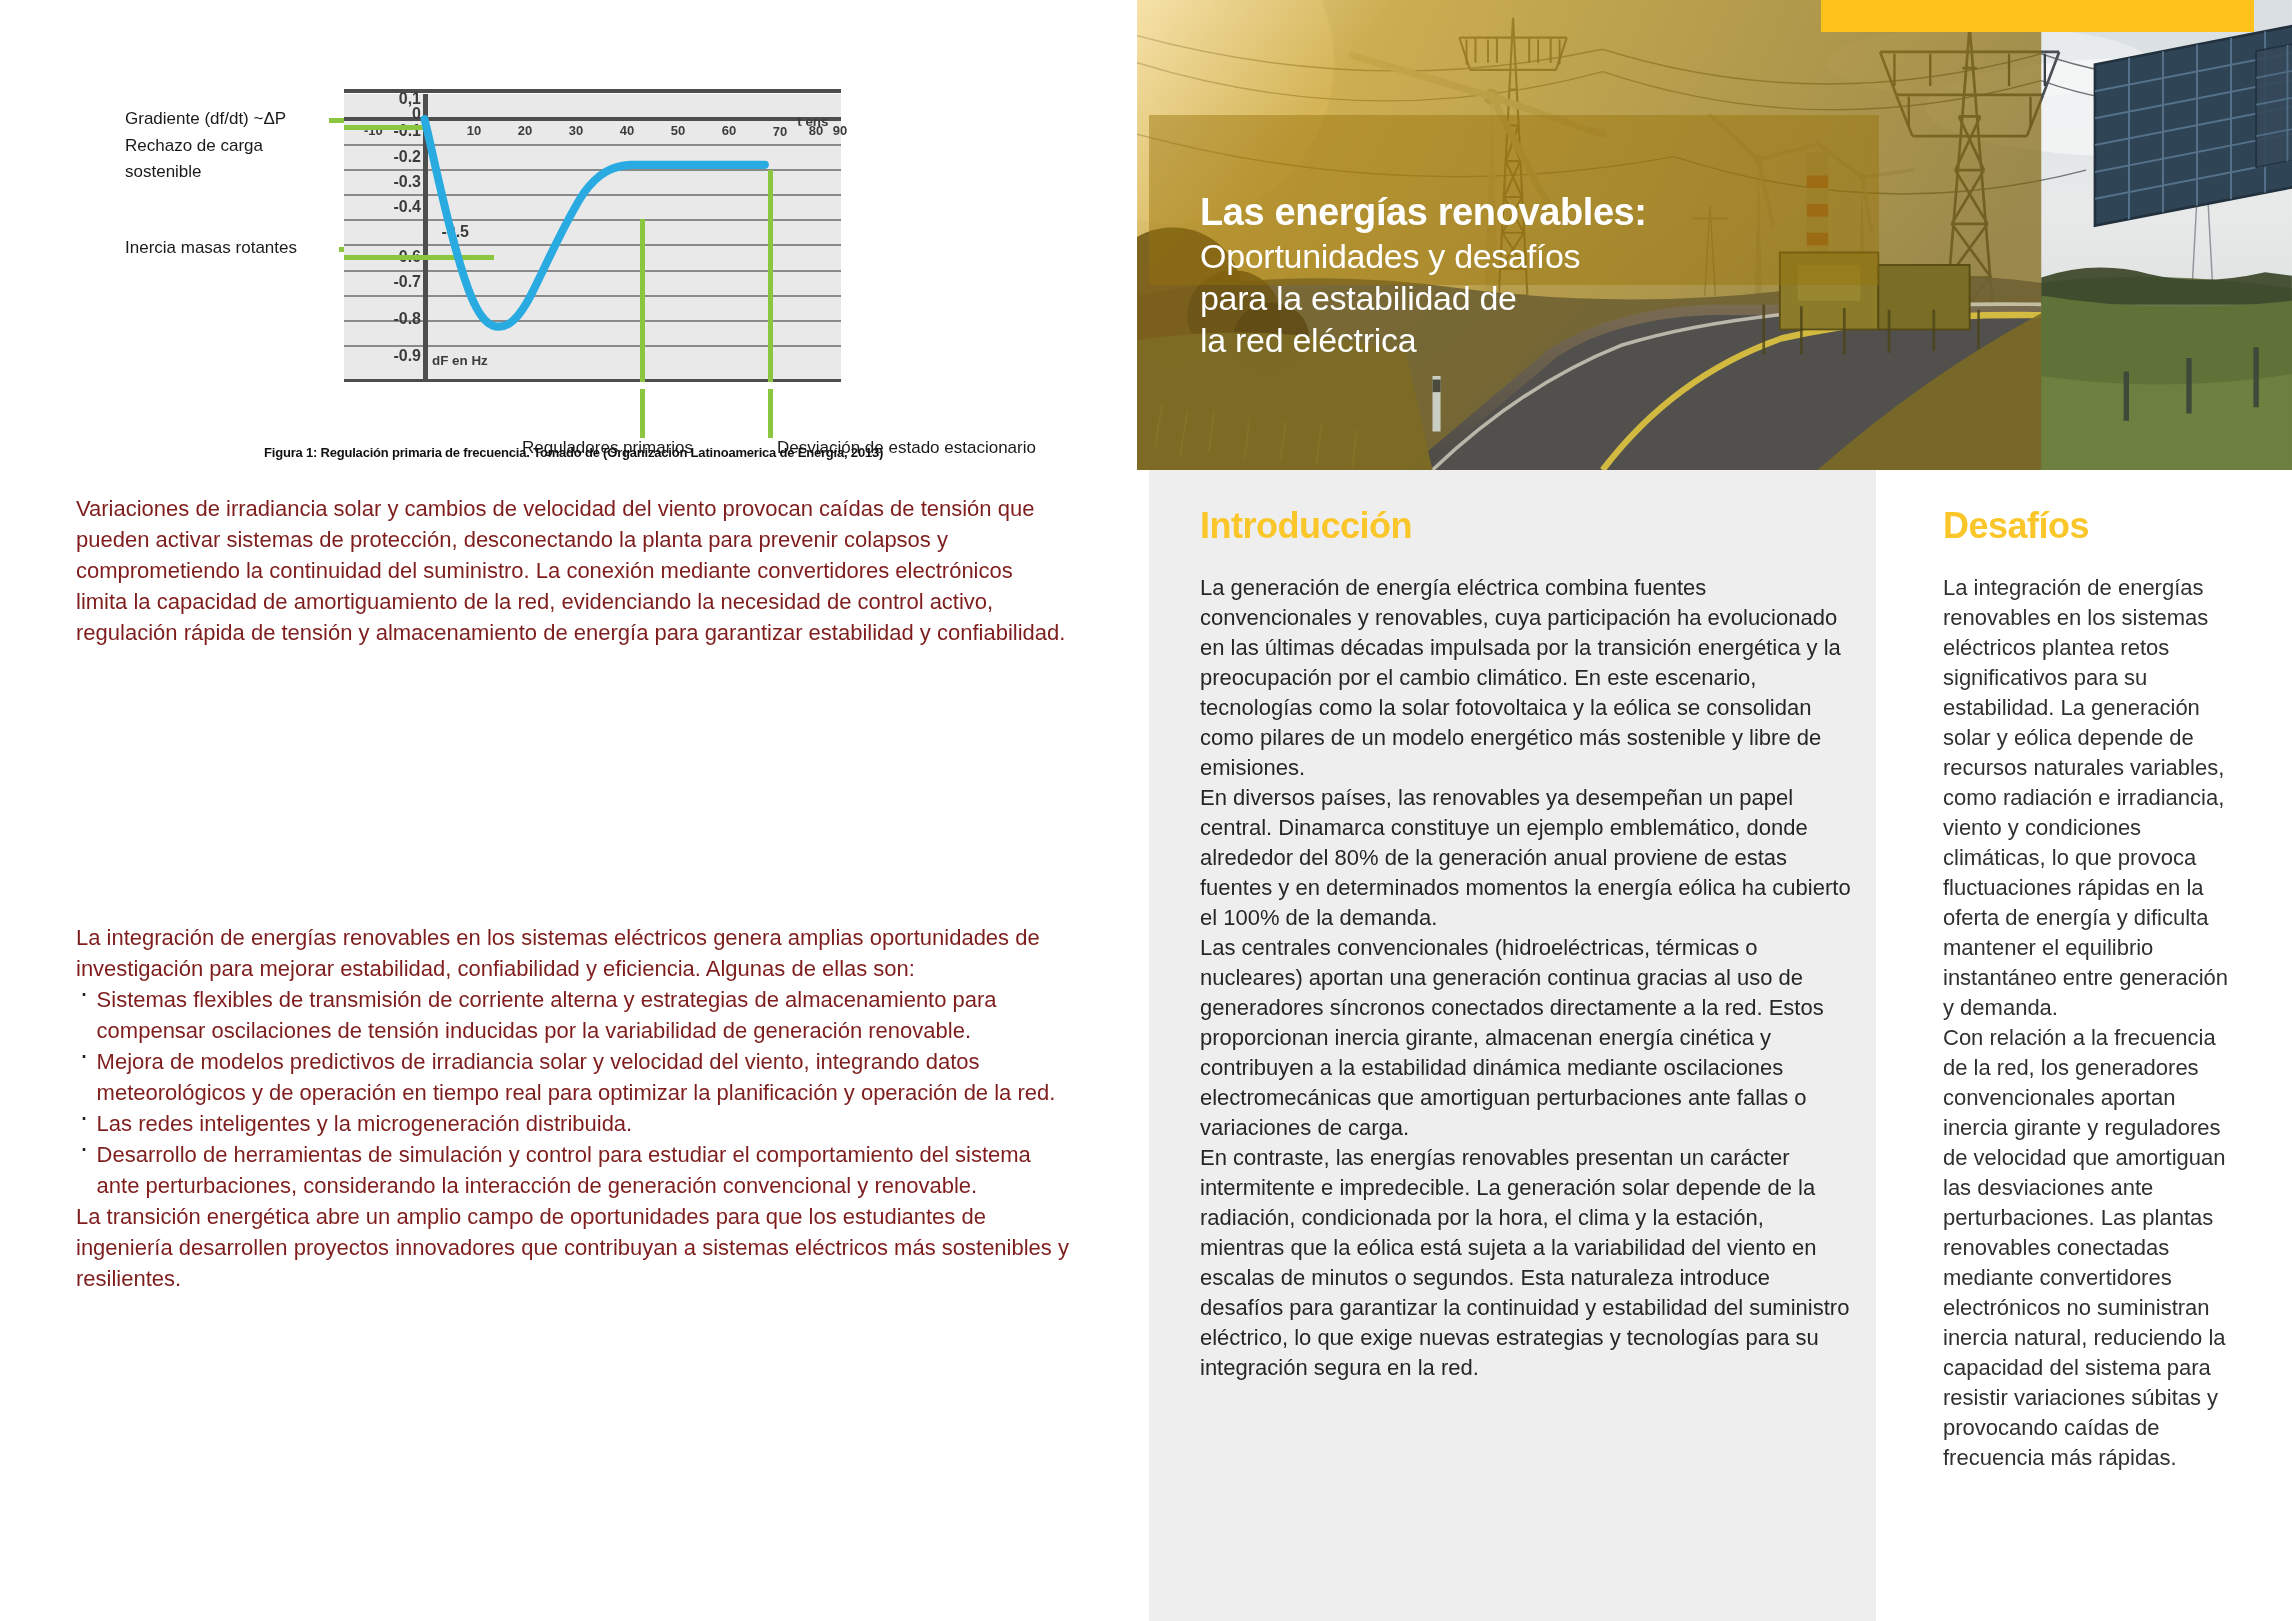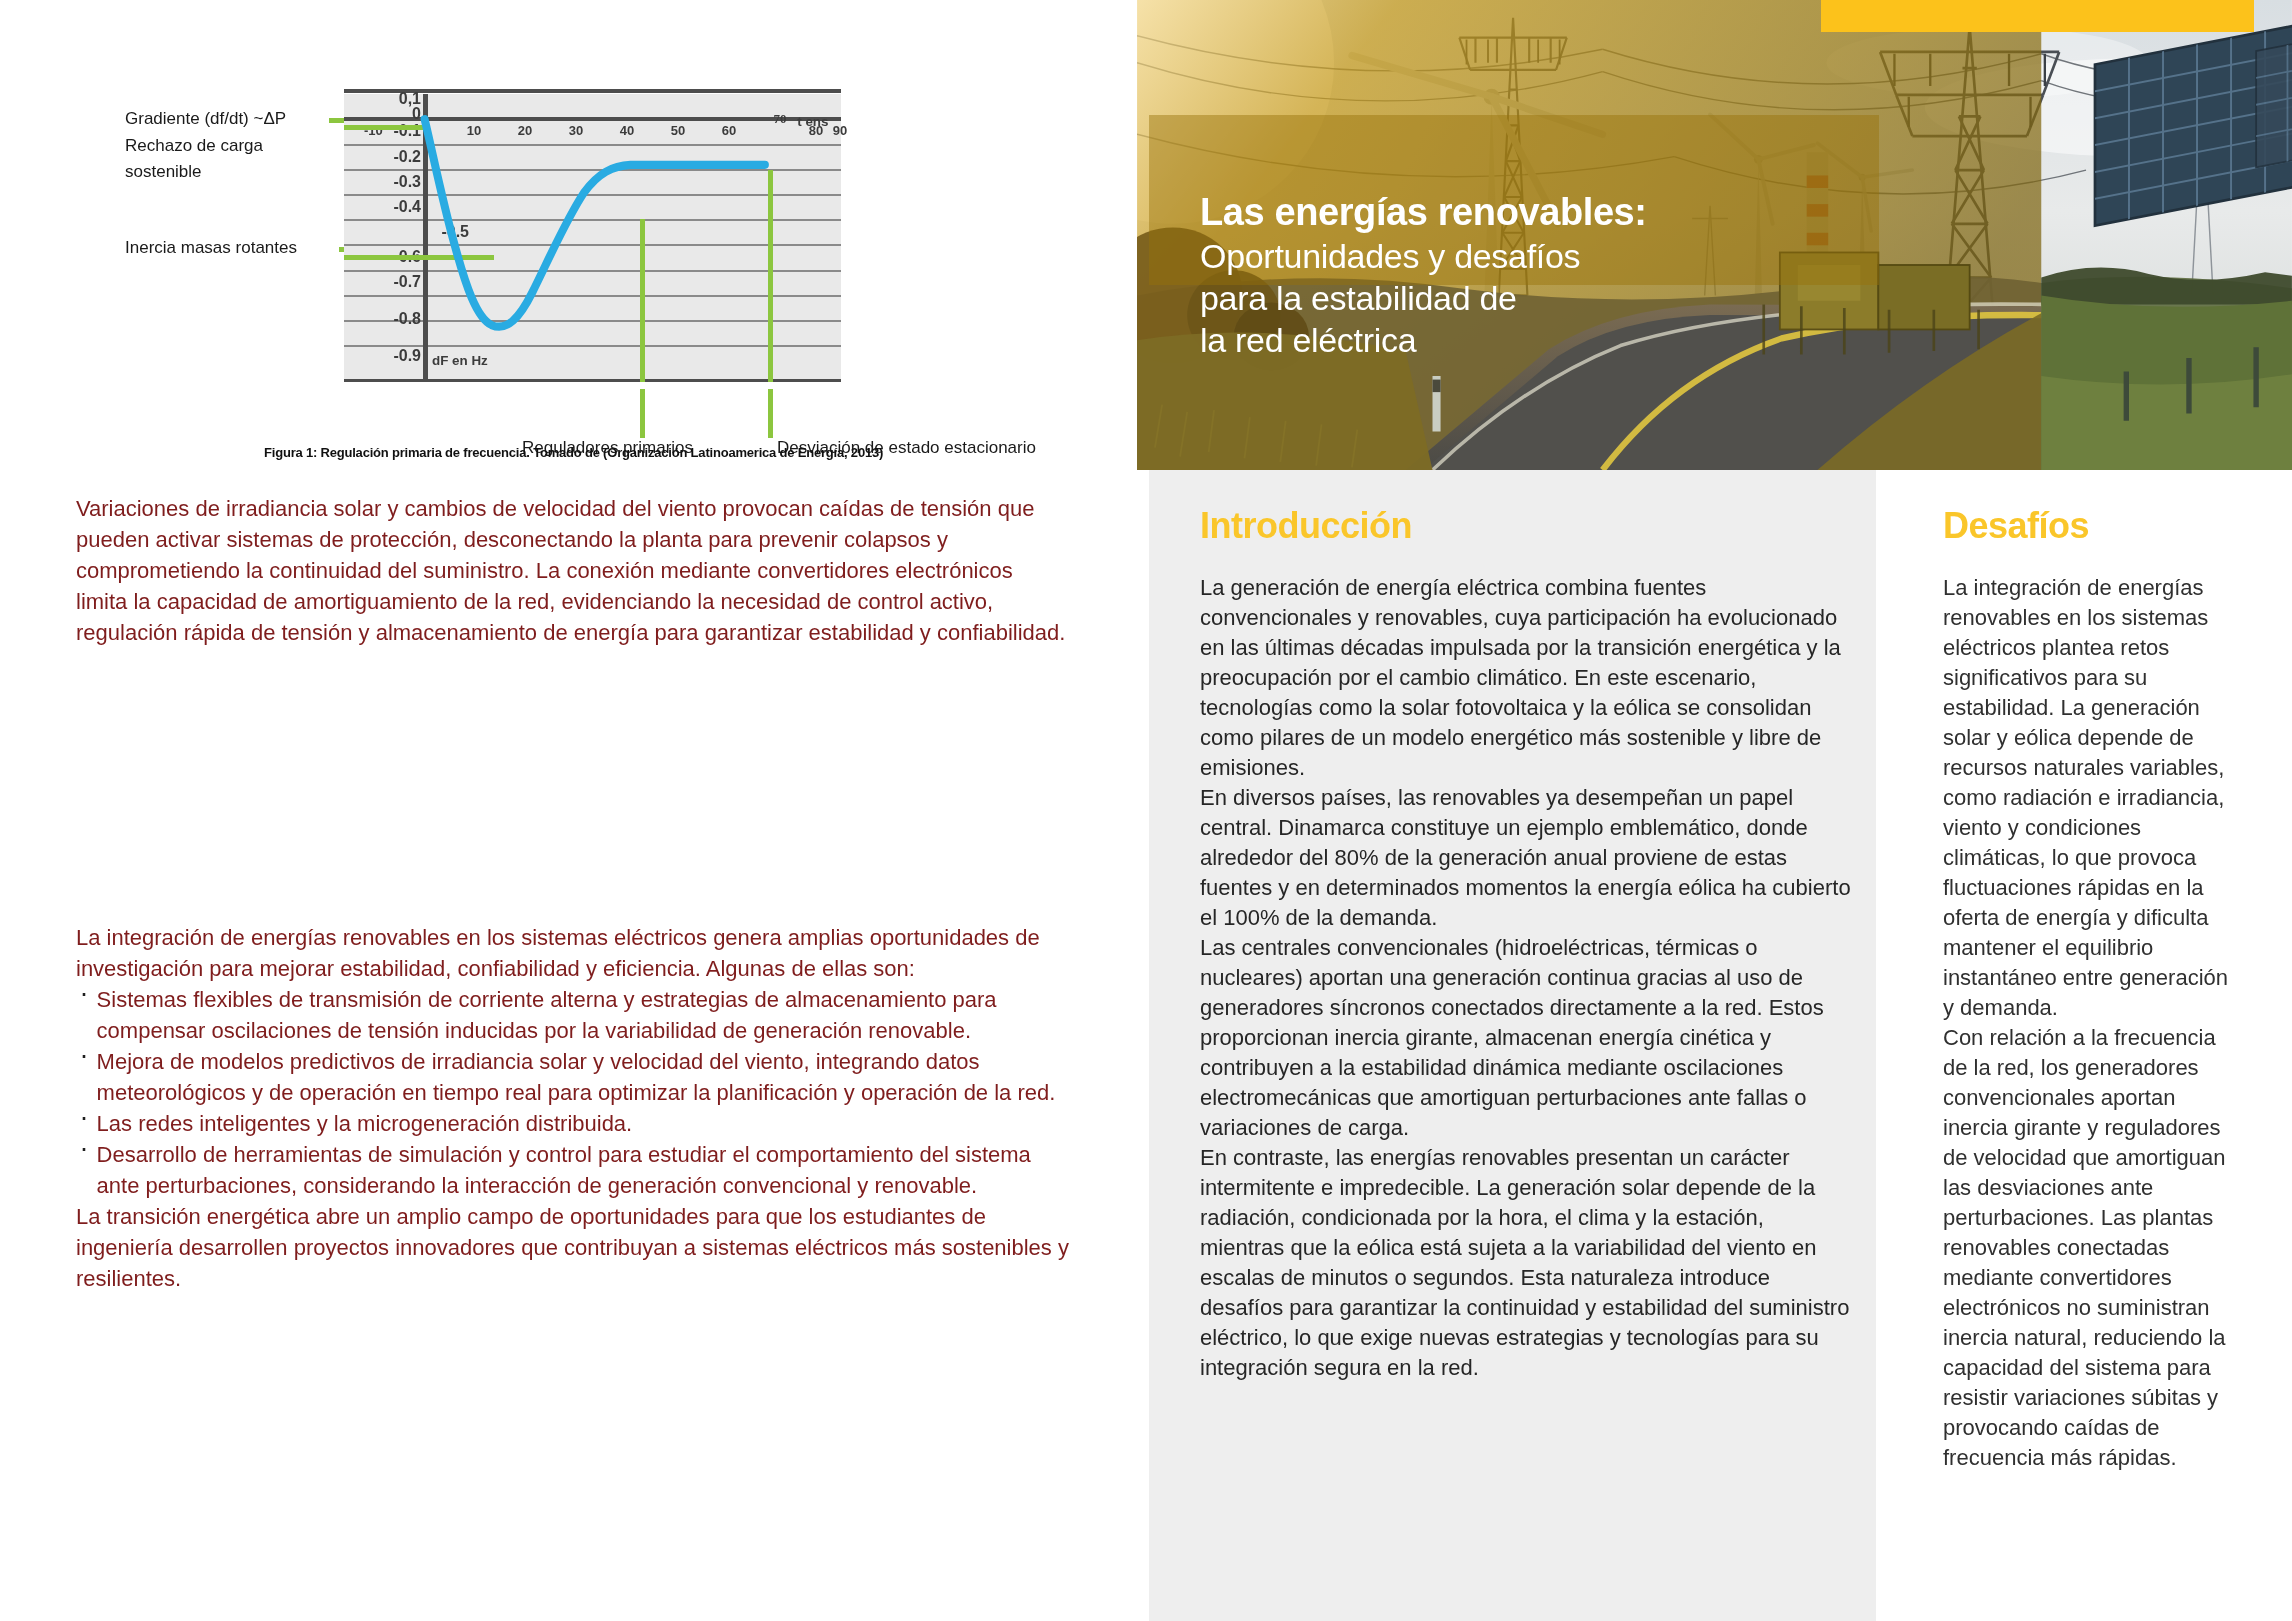--- a/index.html
+++ b/index.html
@@ -184,21 +184,21 @@
         <div class="ylab" style="top:218px;left:0;width:77px;">-0.8</div>
         <div class="ylab" style="top:255px;left:0;width:77px;">-0.9</div>
 
         <div class="xlab" style="left:14.3px;top:29px;">-10</div>
         <div class="xlab" style="left:115px;top:29px;">10</div>
         <div class="xlab" style="left:166px;top:29px;">20</div>
         <div class="xlab" style="left:217px;top:29px;">30</div>
         <div class="xlab" style="left:268px;top:29px;">40</div>
         <div class="xlab" style="left:319px;top:29px;">50</div>
         <div class="xlab" style="left:370px;top:29px;">60</div>
-        <div class="xlab" style="left:421px;top:17px;font-family:Liberation Serif, serif;">70</div>
+        <div class="xlab" style="left:421px;top:30px;">70</div>
         <div class="xlab" style="left:457px;top:29px;">80</div>
         <div class="xlab" style="left:481px;top:29px;">90</div>
 
         <div id="tens-label">t ens</div>
         <div id="dfhz-label">dF en Hz</div>
 
         <div class="green-h" style="left:0px;top:31px;width:82px;"></div>
         <div class="green-h" style="left:0px;top:161px;width:150px;"></div>
 
         <div class="green-v" style="left:296px;top:125px;height:163px;"></div>

